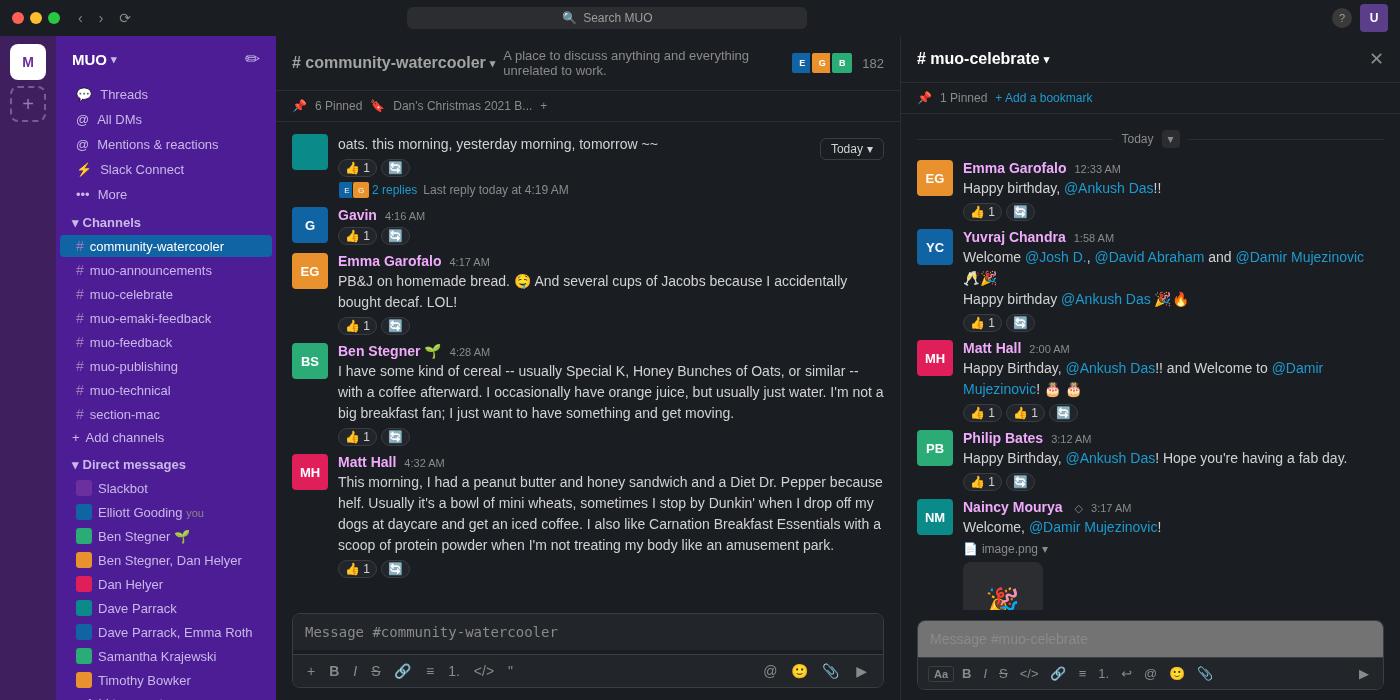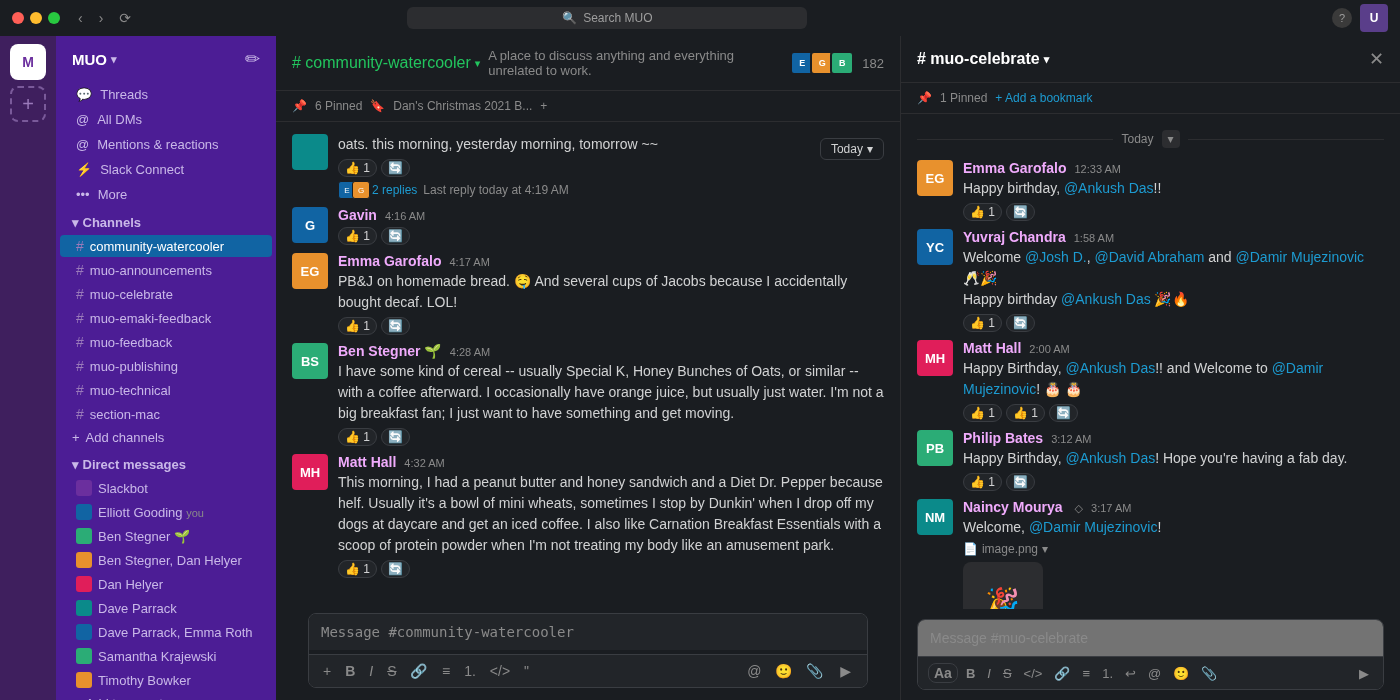--- a/index.html
+++ b/index.html
@@ -40,21 +40,21 @@
     .sidebar-dm { padding: 3px 16px; font-size: 13px; color: #c9b8e8; cursor: pointer; display: flex; align-items: center; gap: 6px; border-radius: 4px; margin: 1px 4px; }
     .dm-avatar { width: 16px; height: 16px; border-radius: 3px; flex-shrink: 0; }
     .add-link { padding: 4px 16px; font-size: 13px; color: #c9b8e8; cursor: pointer; display: flex; align-items: center; gap: 6px; }
 
     
     .main-content { flex: 1; display: flex; overflow: hidden; }
 
     
     .chat-area { flex: 1; display: flex; flex-direction: column; background: #1a1d21; overflow: hidden; }
     .chat-header { padding: 12px 16px; border-bottom: 1px solid #2c2d30; display: flex; align-items: center; gap: 8px; flex-shrink: 0; }
-    .chat-channel-name { font-size: 16px; font-weight: 400; color: #22c55e; display: flex; align-items: center; gap: 4px; text-align: center; }
+    .chat-channel-name { font-size: 16px; font-weight: 700; color: #a3a3a3; display: flex; align-items: center; gap: 4px; text-align: center; }
     .chat-description { font-size: 13px; color: #8a8a8a; flex: 1; }
     .header-avatars { display: flex; }
     .header-avatar { width: 24px; height: 24px; border-radius: 4px; margin-left: -4px; background: #5a3e8a; border: 2px solid #1a1d21; display: flex; align-items: center; justify-content: center; font-size: 9px; color: white; font-weight: bold; }
     .member-count { font-size: 13px; color: #8a8a8a; }
 
     .chat-pins { padding: 8px 16px; background: #1a1d21; border-bottom: 1px solid #2c2d30; font-size: 12px; color: #8a8a8a; display: flex; align-items: center; gap: 8px; flex-shrink: 0; }
 
     .messages { flex: 1; overflow-y: auto; padding: 8px 0; }
     .message { padding: 4px 16px; display: flex; gap: 10px; position: relative; }
     .msg-avatar { width: 36px; height: 36px; border-radius: 4px; flex-shrink: 0; background: #5a3e8a; display: flex; align-items: center; justify-content: center; font-size: 13px; font-weight: bold; color: white; }
@@ -64,21 +64,21 @@
     .msg-time { font-size: 11px; color: #8a8a8a; }
     .msg-text { font-size: 14px; color: #d1d2d3; line-height: 1.5; }
     .msg-reactions { display: flex; gap: 4px; margin-top: 4px; }
     .reaction { background: #222529; border: 1px solid #3a3d42; border-radius: 12px; padding: 1px 6px; font-size: 12px; display: flex; align-items: center; gap: 3px; cursor: pointer; color: #d1d2d3; }
     .replies-line { font-size: 12px; color: #1d9bd1; cursor: pointer; display: flex; align-items: center; gap: 6px; margin-top: 4px; }
     .reply-avatars { display: flex; }
     .reply-avatar { width: 18px; height: 18px; border-radius: 3px; background: #5a3e8a; margin-right: -4px; border: 1px solid #1a1d21; display: flex; align-items: center; justify-content: center; font-size: 8px; color: white; }
     .date-divider { text-align: center; font-size: 12px; color: #8a8a8a; padding: 8px 16px; display: flex; align-items: center; gap: 8px; }
     .date-divider::before, .date-divider::after { content: ''; flex: 1; border-top: 1px solid #2c2d30; }
 
-    .chat-input-area { padding: 12px 32px; flex-shrink: 0; }
+    .chat-input-area { padding: 12px 16px; flex-shrink: 0; }
     .chat-input-box { border: 1px solid #3a3d42; border-radius: 8px; overflow: hidden; }
     .chat-input { width: 100%; background: #222529; border: none; outline: none; padding: 10px 12px; font-size: 14px; color: #d1d2d3; resize: none; }
     .chat-input::placeholder { color: #8a8a8a; }
     .chat-toolbar { background: #222529; border-top: 1px solid #3a3d42; padding: 6px 10px; display: flex; align-items: center; gap: 6px; }
     .toolbar-btn { background: none; border: none; color: #8a8a8a; cursor: pointer; font-size: 14px; padding: 2px 4px; border-radius: 3px; }
     .toolbar-spacer { flex: 1; }
     .send-btn { background: none; border: none; color: #8a8a8a; cursor: pointer; font-size: 14px; padding: 2px 6px; }
 
     
     .right-panel { width: 500px; background: #1a1d21; border-left: 1px solid #2c2d30; display: flex; flex-direction: column; flex-shrink: 0; }
@@ -86,21 +86,21 @@
     .right-channel-name { font-size: 16px; font-weight: 700; color: white; flex: 1; display: flex; align-items: center; gap: 4px; }
     .close-btn { background: none; border: none; color: #8a8a8a; cursor: pointer; font-size: 18px; }
     .right-pins { padding: 8px 16px; border-bottom: 1px solid #2c2d30; font-size: 12px; color: #8a8a8a; display: flex; align-items: center; gap: 8px; flex-shrink: 0; }
     .right-messages { flex: 1; overflow-y: auto; padding: 8px 0; }
     .right-input-area { padding: 10px 16px; flex-shrink: 0; }
     .right-input-box { border: 1px solid #3a3d42; border-radius: 8px; overflow: hidden; }
     .right-input { width: 100%; background: #737373; border: none; outline: none; padding: 10px 12px; font-size: 14px; color: #d1d2d3; }
     .right-input::placeholder { color: #8a8a8a; }
     .right-toolbar { background: #222529; border-top: 1px solid #3a3d42; padding: 6px 10px; display: flex; align-items: center; gap: 4px; }
     .right-toolbar-btn { background: none; border: none; color: #8a8a8a; cursor: pointer; font-size: 13px; padding: 2px 4px; border-radius: 3px; }
-    .aa-btn { background: none; border: 1px solid #3a3d42; border-radius: 8px; color: #8a8a8a; font-size: 14px; padding: 1px 5px; cursor: pointer; font-weight: bold; }
+    .aa-btn { background: none; border: 1px solid #3a3d42; border-radius: 3px; color: #8a8a8a; font-size: 11px; padding: 1px 5px; cursor: pointer; font-weight: bold; }
 
     
     .mention { color: #1d9bd1; }
     .avatar-blue { background: #1164a3; }
     .avatar-green { background: #2BAC76; }
     .avatar-orange { background: #e8912d; }
     .avatar-red { background: #e01e5a; }
     .avatar-purple { background: #6b2f9e; }
     .avatar-teal { background: #0b8a8a; }
 

